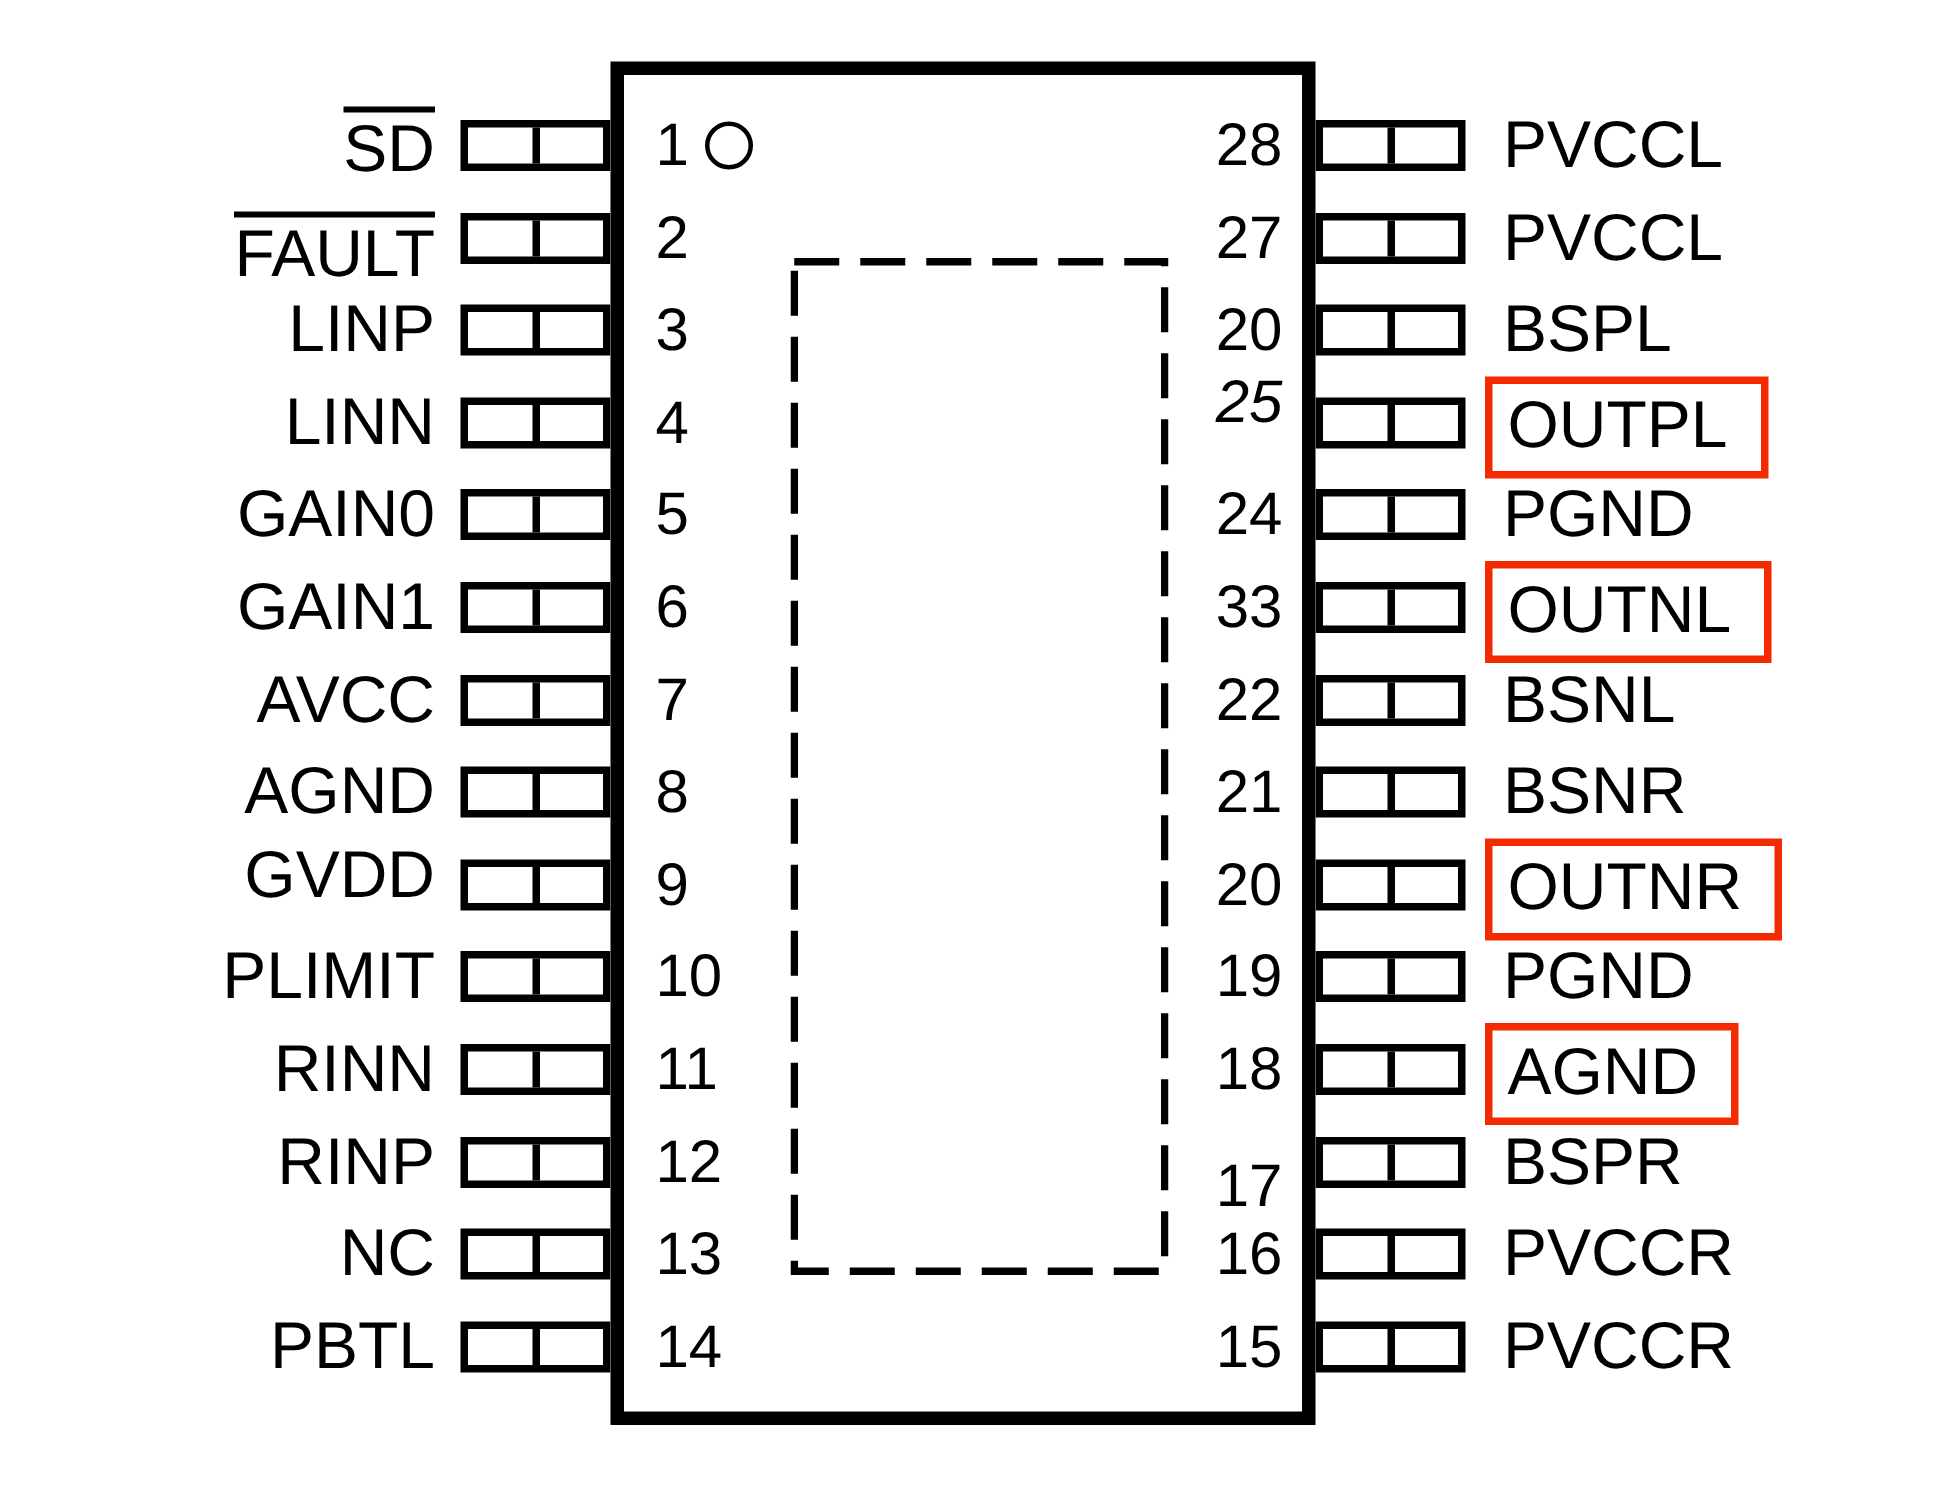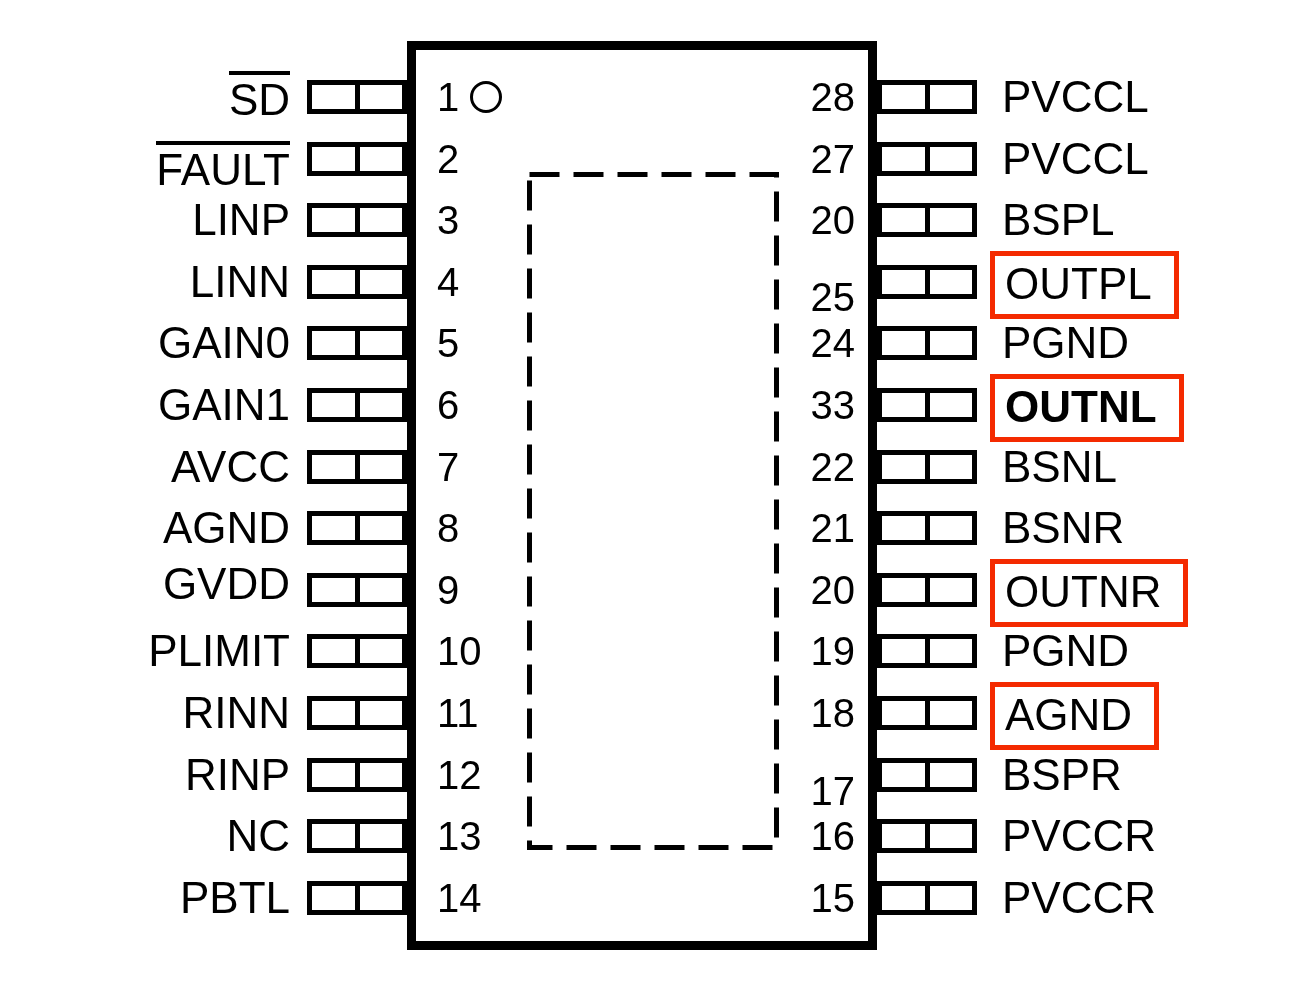--- a/index.html
+++ b/index.html
@@ -194,28 +194,28 @@
       <div class="lead" style="top: 80px; left: 877px;"></div>
       <div class="pin-num right-num" style="top: 77px;">28</div>
       <div class="pin-label right-label" style="top: 75px;">PVCCL</div>
       <div class="lead" style="top: 141.6px; left: 877px;"></div>
       <div class="pin-num right-num" style="top: 138.6px;">27</div>
       <div class="pin-label right-label" style="top: 136.6px;">PVCCL</div>
       <div class="lead" style="top: 203.2px; left: 877px;"></div>
       <div class="pin-num right-num" style="top: 200.2px;">20</div>
       <div class="pin-label right-label" style="top: 198.2px;">BSPL</div>
       <div class="lead" style="top: 264.8px; left: 877px;"></div>
-      <div class="pin-num right-num" style="top: 277px;">25</div>
+      <div class="pin-num right-num" style="top: 248px; font-style: italic;">25</div>
       <div class="pin-label right-label highlighted" style="top: 250.8px; --hl: #f42a00;">OUTPL</div>
       <div class="lead" style="top: 326.4px; left: 877px;"></div>
       <div class="pin-num right-num" style="top: 323.4px;">24</div>
       <div class="pin-label right-label" style="top: 321.4px;">PGND</div>
       <div class="lead" style="top: 388px; left: 877px;"></div>
       <div class="pin-num right-num" style="top: 385px;">33</div>
-      <div class="pin-label right-label highlighted" style="top: 374px; font-weight: bold; --hl: #f42a00;">OUTNL</div>
+      <div class="pin-label right-label highlighted" style="top: 374px; --hl: #f42a00;">OUTNL</div>
       <div class="lead" style="top: 449.6px; left: 877px;"></div>
       <div class="pin-num right-num" style="top: 446.6px;">22</div>
       <div class="pin-label right-label" style="top: 444.6px;">BSNL</div>
       <div class="lead" style="top: 511.2px; left: 877px;"></div>
       <div class="pin-num right-num" style="top: 508.2px;">21</div>
       <div class="pin-label right-label" style="top: 506.2px;">BSNR</div>
       <div class="lead" style="top: 572.8px; left: 877px;"></div>
       <div class="pin-num right-num" style="top: 569.8px;">20</div>
       <div class="pin-label right-label highlighted" style="top: 558.8px; --hl: #f42a00;">OUTNR</div>
       <div class="lead" style="top: 634.4px; left: 877px;"></div>

